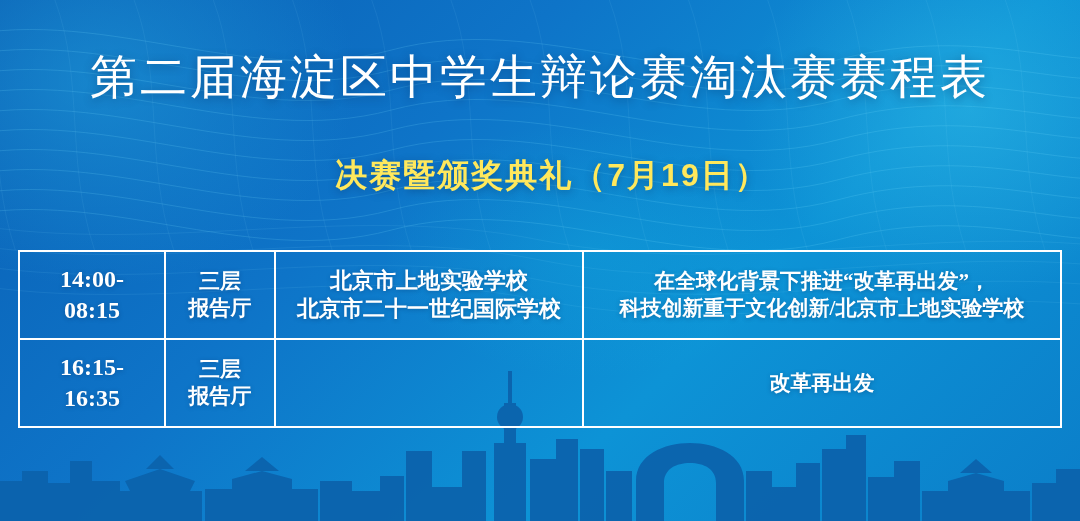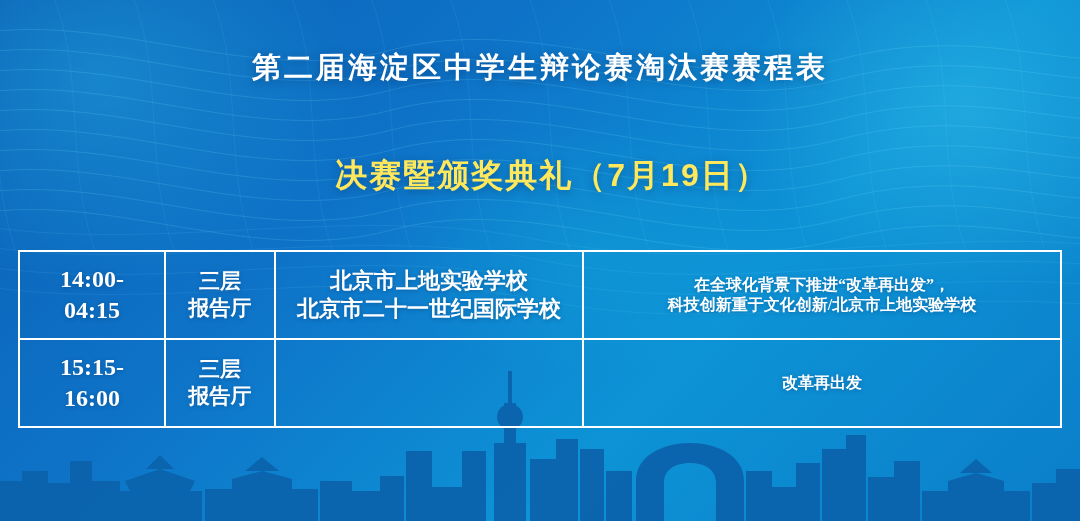--- a/index.html
+++ b/index.html
@@ -53,22 +53,22 @@
   
   .title-wrap {
     position: absolute;
     top: 52px;
     left: 0;
     width: 100%;
     text-align: center;
   }
   .main-title {
     font-family: "Liberation Serif", serif;
-    font-weight: bold;
-    font-size: 29px;
+    font-weight: normal;
+    font-size: 47px;
     letter-spacing: 3px;
     color: #ffffff;
     text-shadow: 0 2px 10px rgba(0,40,90,0.45);
     line-height: 1.1;
     white-space: nowrap;
   }
   .sub-title {
     position: absolute;
     top: 154px;
     left: 12px;
@@ -113,21 +113,21 @@
     vertical-align: middle;
     font-family: "Liberation Serif", serif;
     font-weight: bold;
     padding: 6px 4px;
     line-height: 1.28;
     text-shadow: 0 1px 4px rgba(0,40,90,0.35);
   }
   td.c-time { width: 136px; font-size: 24px; }
   td.c-room { width: 100px; font-size: 21px; }
   td.c-school { width: 298px; font-size: 22px; }
-  td.c-topic { font-size: 16px; border-radius: 15px; }
+  td.c-topic { font-size: 21px; border-radius: 15px; }
   tr.row-1 td { height: 74px; }
   tr.row-2 td { height: 74px; }
   .cell-line { display: block; white-space: nowrap; }
 </style>
 </head>
 <body>
 
 <div id="poster">
 
   <div class="glow glow-left"></div>
@@ -219,39 +219,39 @@
       </g>
     </svg>
   </div>
 
   <div class="table-wrap">
     <table class="schedule">
       <tbody>
         <tr class="row-1">
           <td class="c-time">
             <span class="cell-line">14:00-</span>
-            <span class="cell-line">04:15</span>
+            <span class="cell-line">08:15</span>
           </td>
           <td class="c-room">
             <span class="cell-line">三层</span>
             <span class="cell-line">报告厅</span>
           </td>
           <td class="c-school">
             <span class="cell-line">北京市上地实验学校</span>
             <span class="cell-line">北京市二十一世纪国际学校</span>
           </td>
           <td class="c-topic">
             <span class="cell-line">在全球化背景下推进“改革再出发”，</span>
             <span class="cell-line">科技创新重于文化创新/北京市上地实验学校</span>
           </td>
         </tr>
         <tr class="row-2">
           <td class="c-time">
-            <span class="cell-line">15:15-</span>
-            <span class="cell-line">16:00</span>
+            <span class="cell-line">16:15-</span>
+            <span class="cell-line">16:35</span>
           </td>
           <td class="c-room">
             <span class="cell-line">三层</span>
             <span class="cell-line">报告厅</span>
           </td>
           <td class="c-school">
             <span class="cell-line"></span>
           </td>
           <td class="c-topic">
             <span class="cell-line">改革再出发</span>

